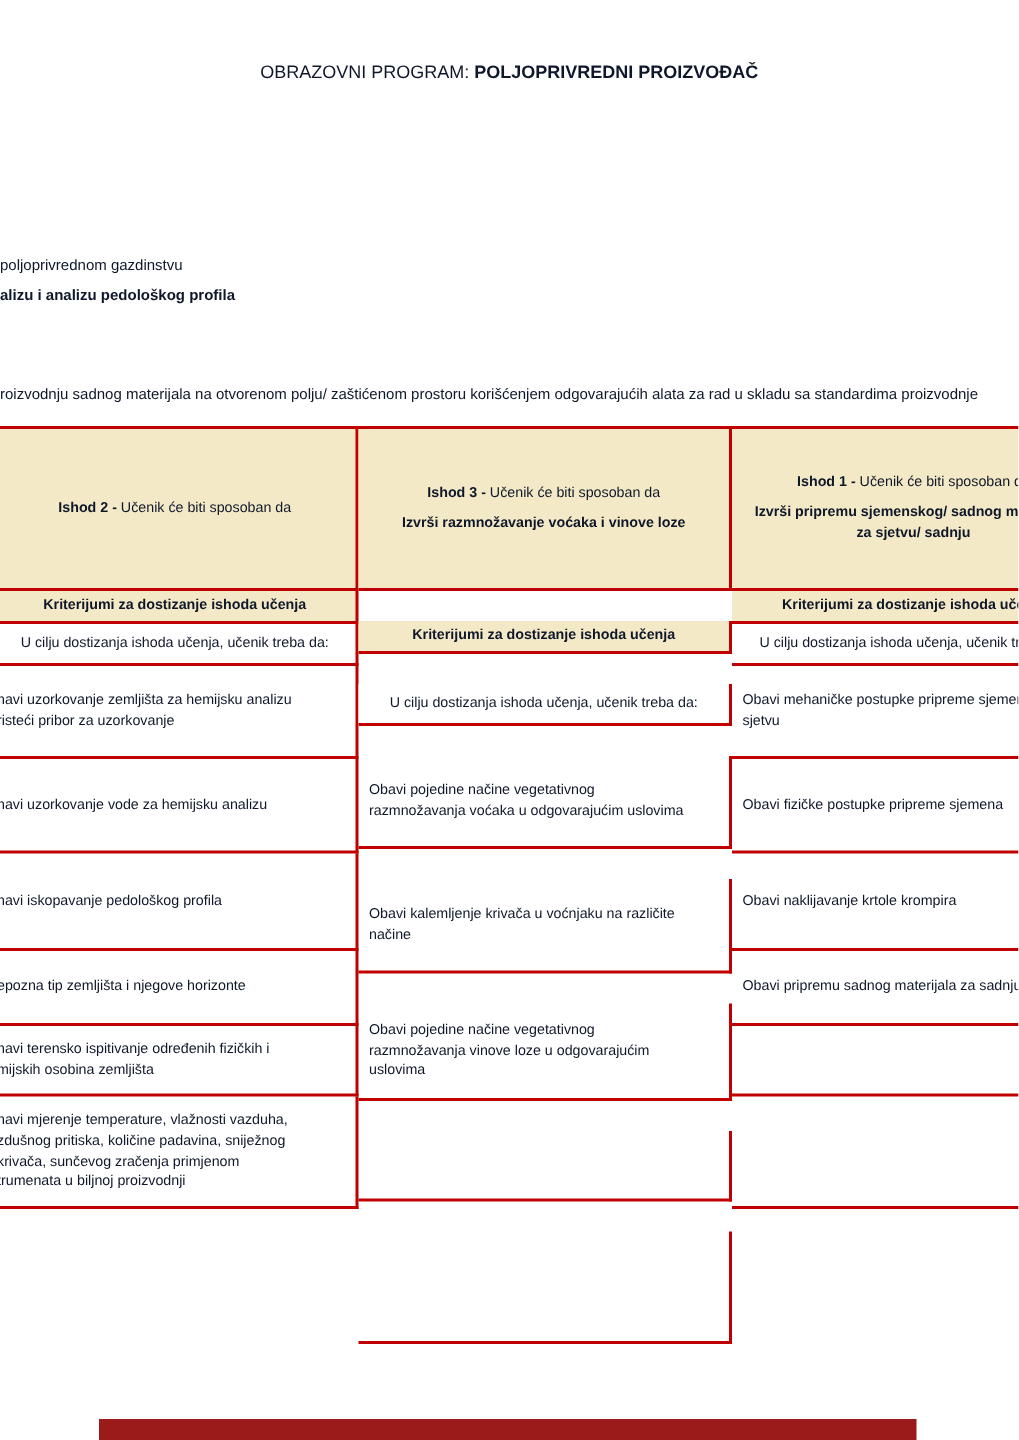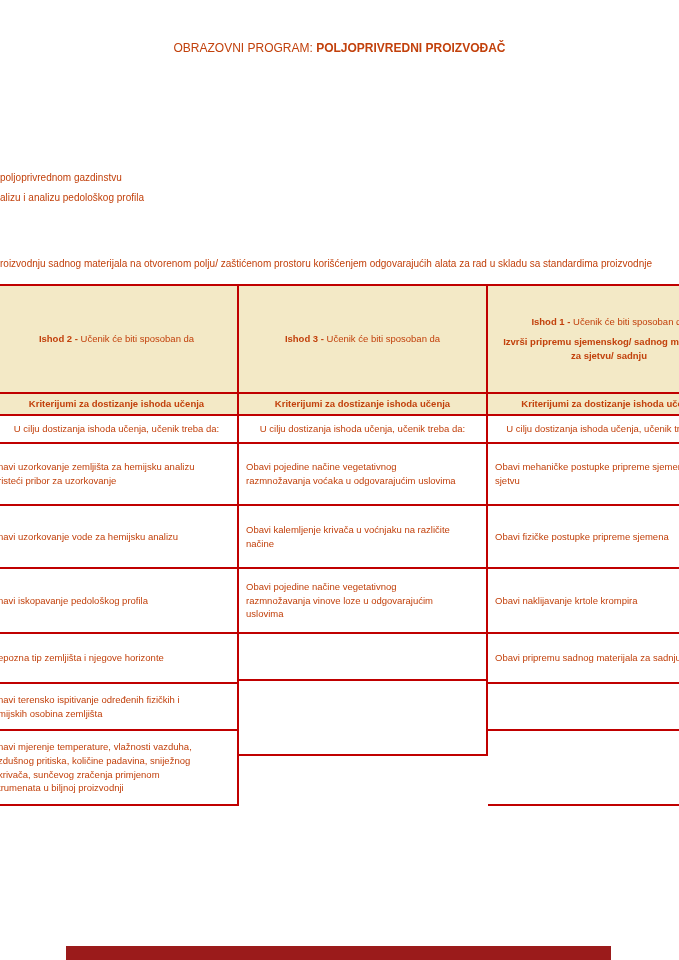--- a/index.html
+++ b/index.html
@@ -1,38 +1,38 @@
 <!DOCTYPE html>
 <html style="--border-red: #c00000; --header-cream: #f3e9c6; --footer-red: #9b1b1b;"><head>
 <meta charset="utf-8">
 <style>
   html,body {margin:0; padding:0; background:#fff;}
   .page {
     position:relative; width:679px; height:960px; overflow:hidden;
-    background:#ffffff; color:#c2410c;
+    background:#ffffff; color:#0f172a;
     font-family:"Liberation Sans", sans-serif;
   }
   .b {font-weight:bold;}
   .title {
     position:absolute; top:41px; left:0; width:100%;
     text-align:center; font-size:12px; white-space:nowrap;
   }
   .frag {position:absolute; left:0; font-size:10px; white-space:nowrap;}
   .frag1 {top:172px;}
-  .frag2 {top:192px;}
+  .frag2 {top:192px;font-weight:bold;}
   .intro {top:258px;}
 
   .tbl {
     position:absolute; top:284px; left:-6px;
     display:flex;
     border-top:2px solid var(--border-red);
     border-left:2px solid var(--border-red);
   }
   .col {display:flex; flex-direction:column;}
-  .col1 {width:243px;} .col2 {width:249px;} .col3 {width:244px;}
+  .col1 {width:243px;} .col2 {width:249px;gap:20px;} .col3 {width:244px;}
   .cell {
     box-sizing:border-box;
     border-right:2px solid var(--border-red);
     border-bottom:2px solid var(--border-red);
     font-size:9.5px; line-height:1.45; white-space:pre-line;
   }
   .center {display:flex; flex-direction:column; align-items:center; justify-content:center; text-align:center;}
   .bodycell {display:flex; align-items:center; padding:2px 4px 2px 7px; text-align:left;}
   .col1 .bodycell {padding-left:2px;}
   .h-ishod {height:108px; background:var(--header-cream); gap:6px; padding:4px;}
@@ -76,20 +76,21 @@
 mijskih osobina zemljišta</div>
       <div class="cell bodycell r6">navi mjerenje temperature, vlažnosti vazduha,
 zdušnog pritiska, količine padavina, sniježnog
 krivača, sunčevog zračenja primjenom
 trumenata u biljnoj proizvodnji</div>
     </div>
 
     <div class="col col2">
       <div class="cell center h-ishod">
         <div class="ishod-line"><span class="b">Ishod 3 -</span> <span>Učenik će biti sposoban da</span></div>
+        <div class="stmt">Izvrši razmnožavanje voćaka i vinove loze</div>
       </div>
       <div class="cell center h-krit">Kriterijumi za dostizanje ishoda učenja</div>
       <div class="cell center h-uc">U cilju dostizanja ishoda učenja, učenik treba da:</div>
       <div class="cell bodycell r1">Obavi pojedine načine vegetativnog
 razmnožavanja voćaka u odgovarajućim uslovima</div>
       <div class="cell bodycell r2">Obavi kalemljenje krivača u voćnjaku na različite
 načine</div>
       <div class="cell bodycell r3">Obavi pojedine načine vegetativnog
 razmnožavanja vinove loze u odgovarajućim
 uslovima</div>

